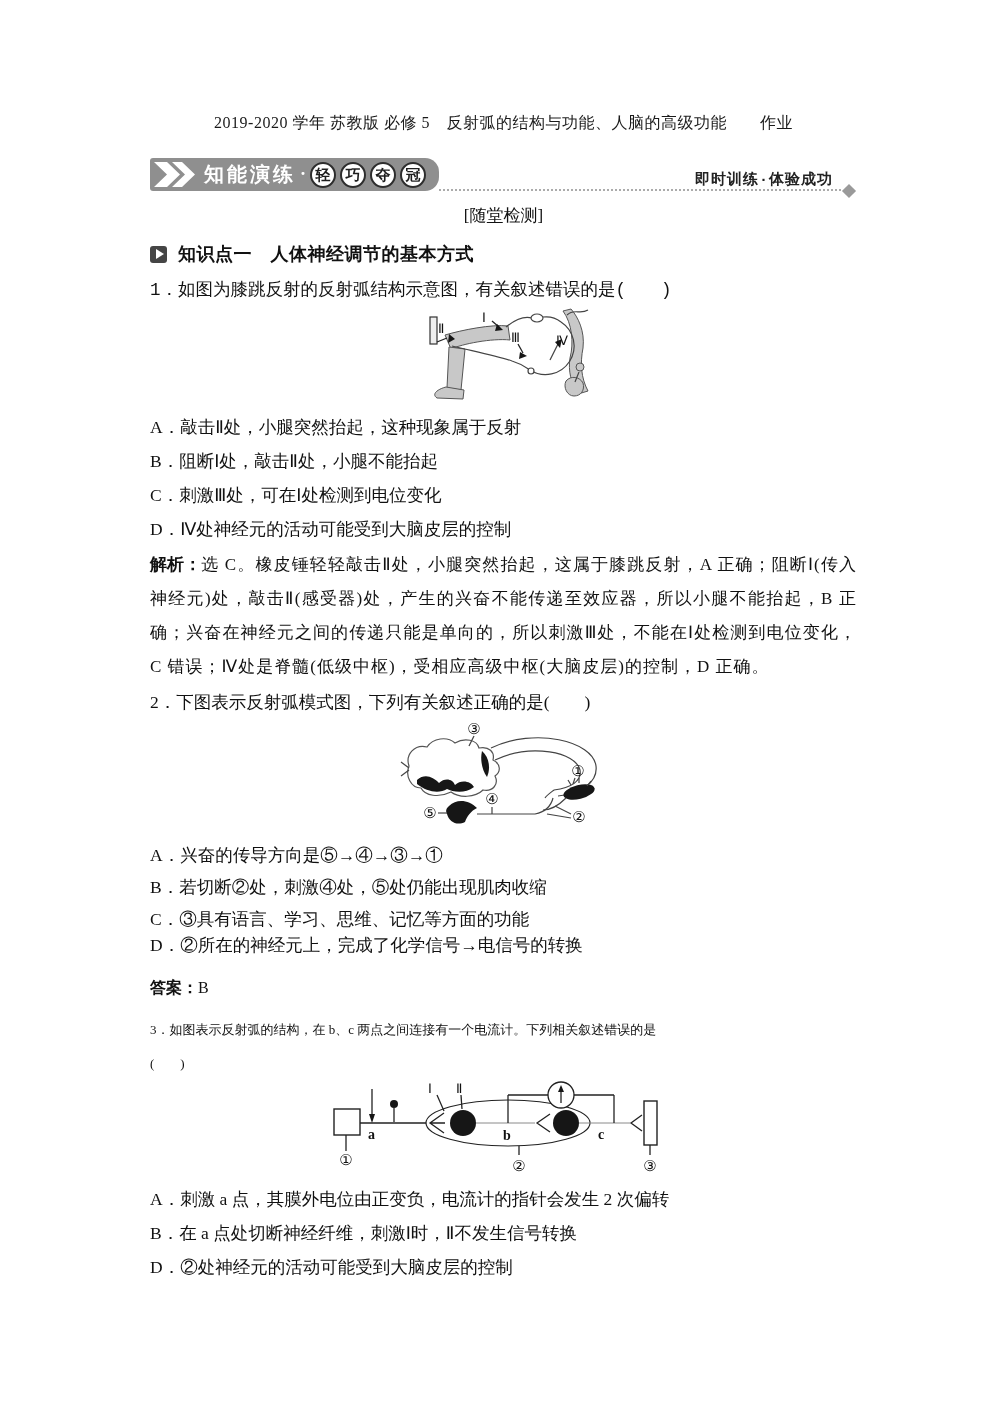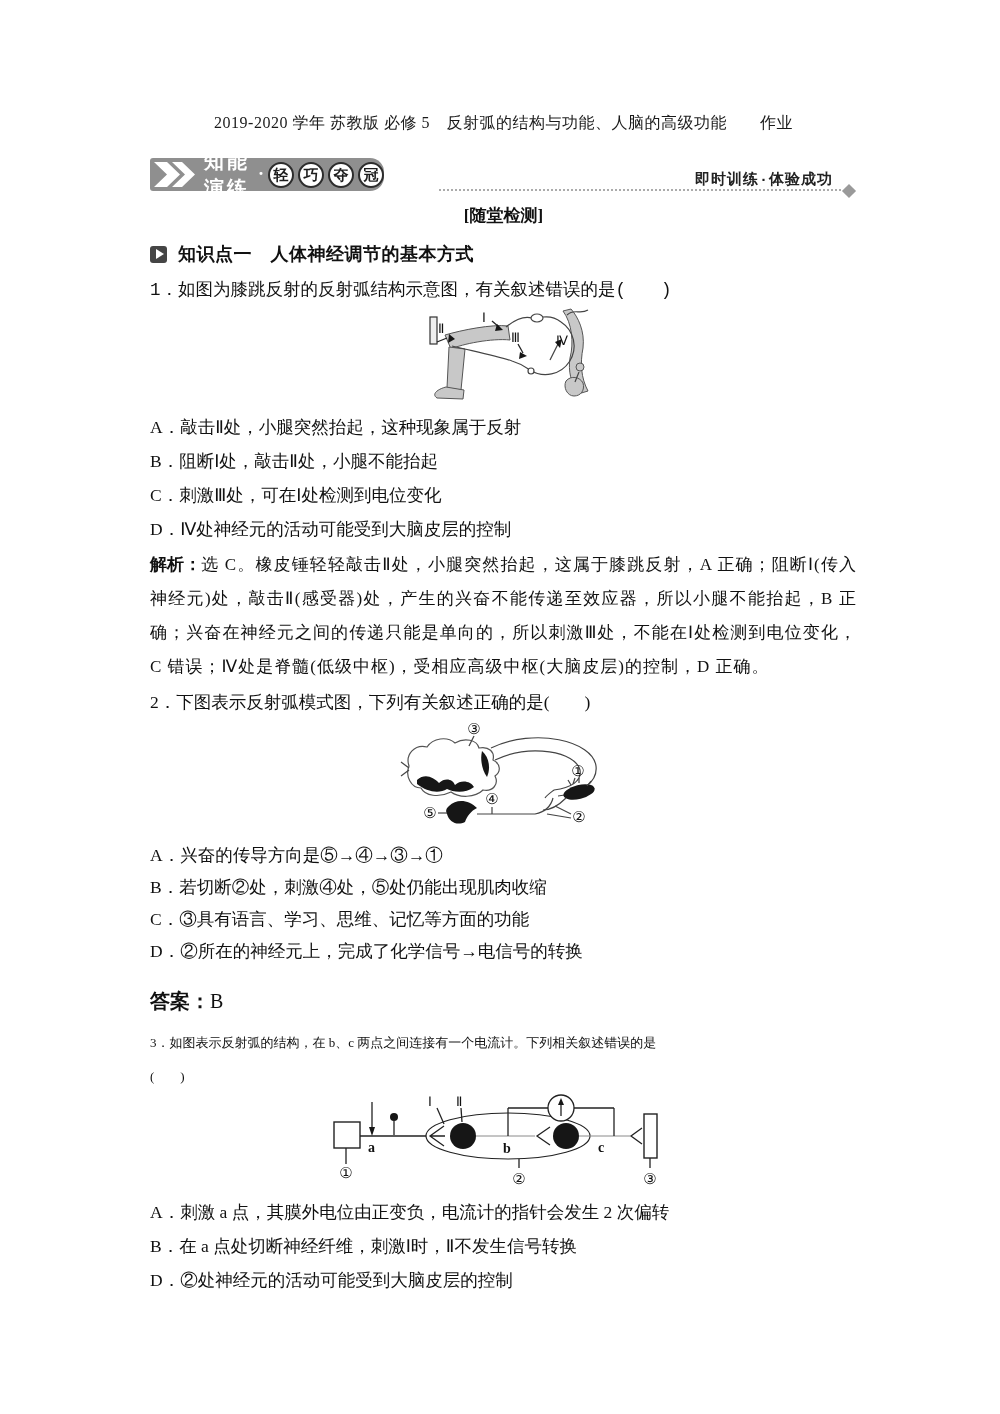--- a/index.html
+++ b/index.html
@@ -10,21 +10,21 @@
   .content{position:absolute;left:150px;top:112px;width:707px;}
 
   .doc-title{
     text-align:center;font-size:16px;line-height:22px;letter-spacing:.5px;
     white-space:nowrap;color:#1a1a1a;
   }
 
   
   .banner{position:relative;margin-top:24px;height:37px;}
   .banner-bar{
-    position:absolute;left:0;top:0;width:234px;height:33px;background:#8f8f8f;
+    position:absolute;left:0;top:0;width:289px;height:33px;background:#8f8f8f;
     border-radius:3px 14px 14px 3px;display:flex;align-items:center;
   }
   .banner-bar svg{display:block;}
   .banner-title{
     color:#fff;font-weight:bold;font-size:20px;letter-spacing:3px;
     font-family:"Liberation Sans", sans-serif;margin-left:2px;
   }
   .banner-sep{color:#fff;font-weight:bold;margin:0 4px;font-size:18px;}
   .banner-circles{display:flex;gap:4px;align-items:center;}
   .circle-char{
@@ -35,21 +35,21 @@
   .banner-dotline{position:absolute;left:289px;right:16px;bottom:4px;border-bottom:2px dotted #ababab;}
   .banner-slogan{
     position:absolute;right:24px;top:12px;font-size:15px;font-weight:bold;color:#222;
     letter-spacing:1px;font-family:Liberation Mono, monospace;
   }
   .banner-diamond{
     position:absolute;right:3px;bottom:-1px;width:10px;height:10px;background:#9a9a9a;
     transform:rotate(45deg);
   }
 
-  .subtitle{text-align:center;font-weight:700;font-size:17px;line-height:24px;margin-top:9px;}
+  .subtitle{text-align:center;font-weight:400;font-size:17px;line-height:24px;margin-top:9px;}
 
   .kp-heading{display:flex;align-items:center;margin-top:14px;height:24px;}
   .play-icon{
     width:17px;height:17px;background:#454545;border-radius:3px;
     display:flex;align-items:center;justify-content:center;flex:0 0 auto;
   }
   .play-icon i{
     display:block;width:0;height:0;border-left:8px solid #fff;
     border-top:5px solid transparent;border-bottom:5px solid transparent;margin-left:2px;
   }
@@ -60,21 +60,21 @@
 
   .stem{margin-top:12px;font-size:17.5px;line-height:24px;font-family:Liberation Mono, monospace;}
   .stem2{margin-top:6px;font-size:17.5px;line-height:24px;}
   .stem-2line{margin-top:14px;font-size:13px;line-height:34px;text-align:justify;}
   .option{margin-top:12px;font-size:17.5px;line-height:22px;}
   .analysis{
     margin:8px 0 0 0;font-size:17px;line-height:34px;text-align:justify;
     letter-spacing:1px;
   }
   .analysis b,.answer b{font-family:Liberation Sans, sans-serif;font-weight:bold;letter-spacing:0;}
-  .answer{margin-top:28px;font-size:20px;line-height:22px;}
+  .answer{margin-top:21px;font-size:16px;line-height:22px;}
 
   .figwrap{line-height:0;}
   .fig1{margin:2px 0 0 272px;}
   .fig2{margin:0 0 0 245px;}
   .fig3{margin:0 0 0 176px;}
 
   .figlab{font-family:"Liberation Serif", serif;font-size:13px;fill:#111;}
   .figlab-b{font-family:"Liberation Serif", serif;font-size:14px;font-weight:bold;fill:#111;}
   .fignum{font-family:"Liberation Serif", serif;font-size:15px;fill:#111;}
   .ln{stroke:#444;fill:none;stroke-width:1.2;}
@@ -202,21 +202,21 @@
       <text class="fignum" text-anchor="middle" x="183" y="62">①</text>
       <text class="fignum" text-anchor="middle" x="184" y="108">②</text>
       <text class="fignum" text-anchor="middle" x="97" y="90">④</text>
       <text class="fignum" text-anchor="middle" x="35" y="104">⑤</text>
     </svg>
   </div>
 
   <div class="option" style="margin-top:10px">A．兴奋的传导方向是⑤→④→③→①</div>
   <div class="option" style="margin-top:10px">B．若切断②处，刺激④处，⑤处仍能出现肌肉收缩</div>
   <div class="option" style="margin-top:10px">C．③具有语言、学习、思维、记忆等方面的功能</div>
-  <div class="option" style="margin-top:10px">D．②所在的神经元上，完成了化学信号→电信号的转换</div>
+  <div class="option" style="margin-top:4px">D．②所在的神经元上，完成了化学信号→电信号的转换</div>
 
   <div class="answer"><b>答案：</b><span>B</span></div>
 
   <div class="stem-2line">
     <span>3．如图表示反射弧的结构，在 b、c 两点之间连接有一个电流计。下列相关叙述错误的是</span><br>
     <span>(　　)</span>
   </div>
 
   <div class="figwrap fig3">
     <svg width="342" height="95" viewBox="0 0 342 95">

